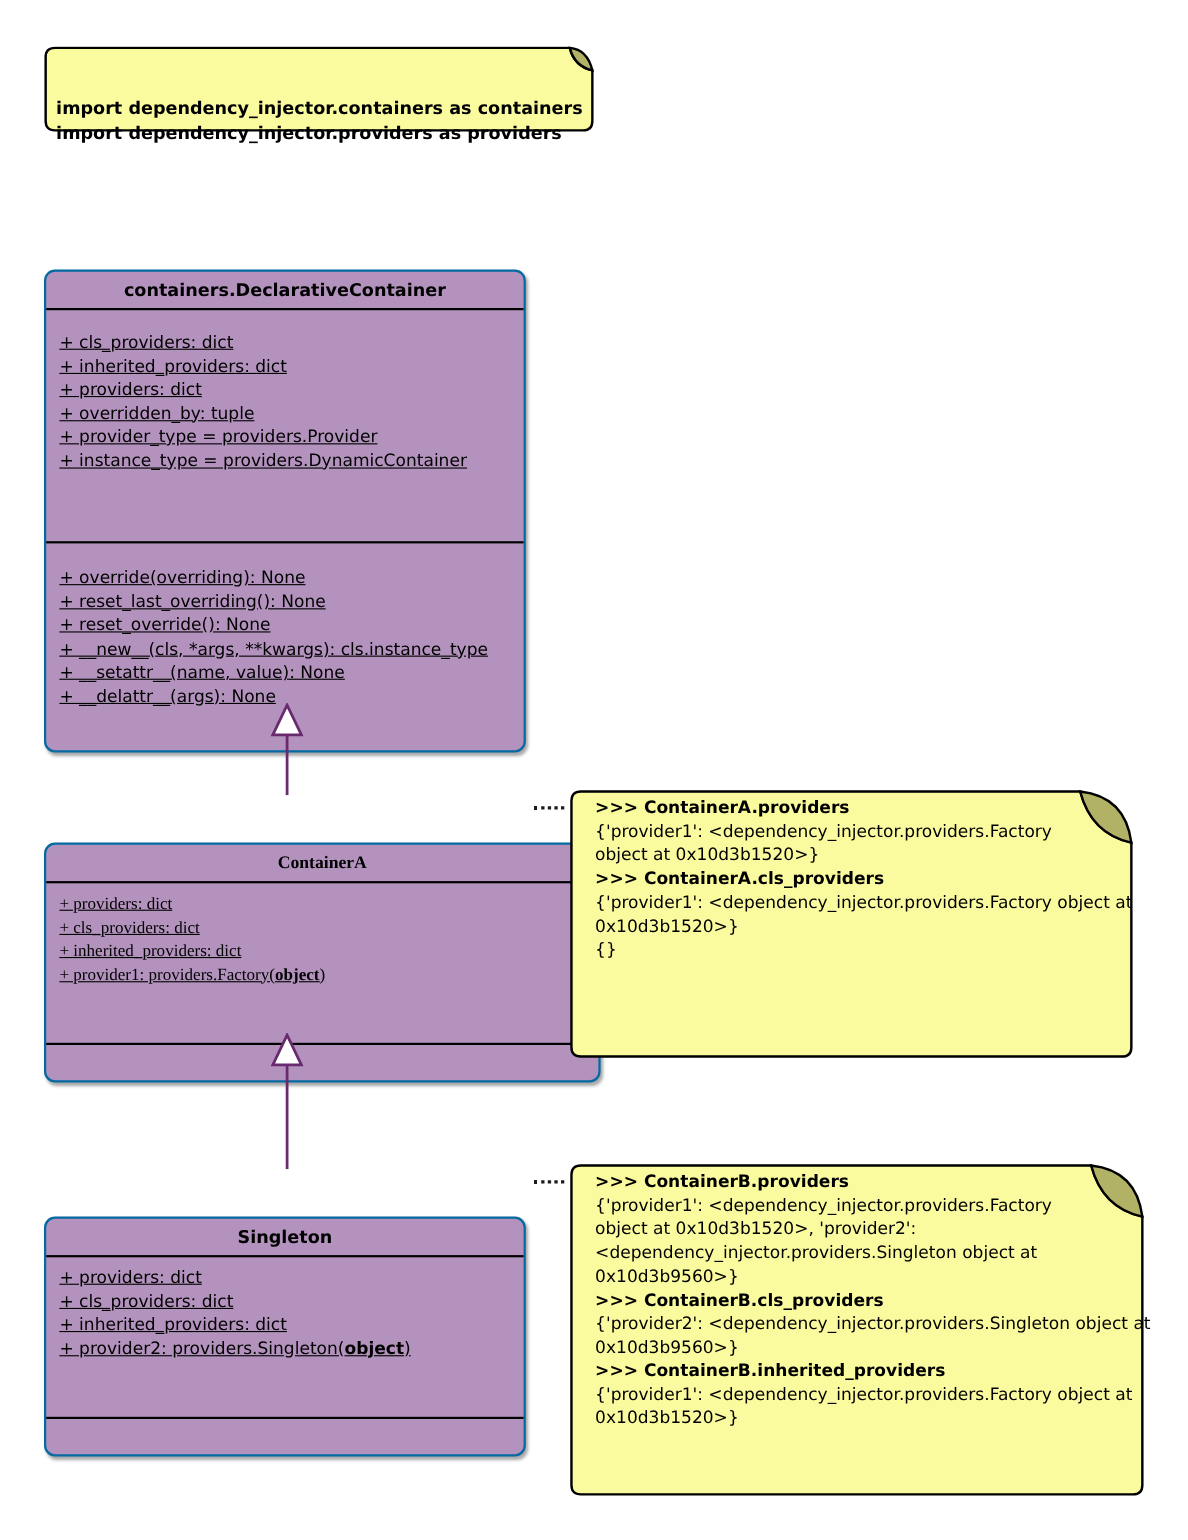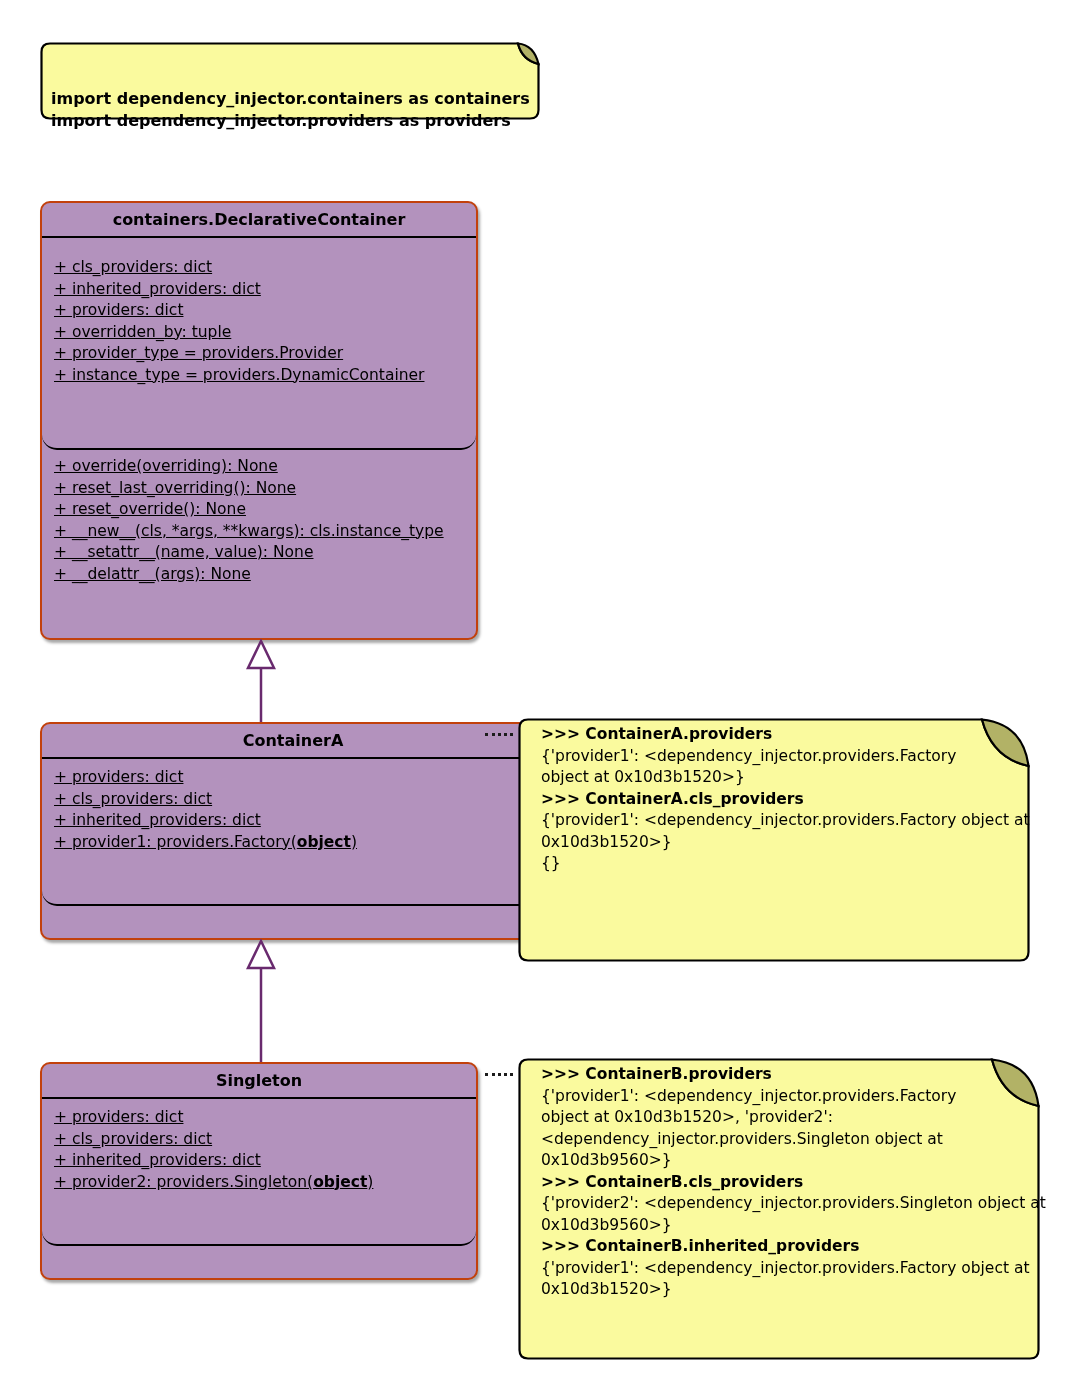--- a/index.html
+++ b/index.html
@@ -9,25 +9,25 @@
   
   .note { position:absolute; }
   .note svg.note-shape { position:absolute; left:0; top:0; }
   .note .note-text { position:absolute; left:0; top:0; right:0; bottom:0; padding:6px 12px 0 11px; }
   .note .nline { font-size:15.5px; line-height:21.5px; white-space:nowrap; color:#000;margin-left:12px; }
   .note .cmd { font-weight:bold; }
   .import-text { padding:15px 0 0 14px;margin-top:40px; }
   .import-text .iline { font-size:16px; font-weight:bold; line-height:22px; white-space:nowrap; color:#000; }
 
   
-  .uml-class { position:absolute; background:#B392BD; border:2px solid #c2410c;
-               border-radius:10px; box-shadow:2px 3px 3px rgba(0,0,0,0.35); }
+  .uml-class { position:absolute; background:#B392BD; border:2px solid #0369a1;
+               border-radius:10px; box-shadow:2px 3px 3px rgba(0,0,0,0.35);margin-top:44px; }
   .uml-title { font-size:16px; font-weight:bold; color:#000; text-align:center;
                height:35px; line-height:34px; border-bottom:2px solid #000; }
-  .compartment { border-bottom:2px solid #000; padding:0 12px;border-radius:15px; }
+  .compartment { border-bottom:2px solid #000; padding:0 12px; }
   .compartment:last-child { border-bottom:none; }
   .member { font-size:15.5px; line-height:21.5px; color:#000; white-space:nowrap; }
   .member .u { text-decoration:underline; }
   .member b { font-weight:bold; }
 
   
   .rel-arrow { position:absolute; }
   .dotlink { position:absolute; height:0; border-top:3px dotted #1c1c1c; }
 </style>
 </head>
@@ -51,37 +51,37 @@
     <div class="compartment" style="height:212px; padding-top:19px;">
       <div class="member"><span class="u">+ cls_providers: dict</span></div>
       <div class="member"><span class="u">+ inherited_providers: dict</span></div>
       <div class="member"><span class="u">+ providers: dict</span></div>
       <div class="member"><span class="u"></span></div>
       <div class="member"><span class="u">+ overridden_by: tuple</span></div>
       <div class="member"><span class="u"></span></div>
       <div class="member"><span class="u">+ provider_type = providers.Provider</span></div>
       <div class="member"><span class="u">+ instance_type = providers.DynamicContainer</span></div>
     </div>
-    <div class="compartment" style="height:184px; padding-top:6px;">
+    <div class="compartment" style="height:184px; padding-top:21px;">
       <div class="member"><span class="u">+ override(overriding): None</span></div>
       <div class="member"><span class="u">+ reset_last_overriding(): None</span></div>
       <div class="member"><span class="u">+ reset_override(): None</span></div>
       <div class="member"><span class="u"></span></div>
       <div class="member"><span class="u">+ __new__(cls, *args, **kwargs): cls.instance_type</span></div>
       <div class="member"><span class="u">+ __setattr__(name, value): None</span></div>
       <div class="member"><span class="u">+ __delattr__(args): None</span></div>
     </div>
   </div>
 
   <svg class="rel-arrow" style="left:246px; top:639px;" width="30" height="84" viewBox="0 0 30 84">
     <line x1="15" y1="29" x2="15" y2="84" stroke="#692A6E" stroke-width="2.5"></line>
     <polygon points="15,2 2,29 28,29" fill="#ffffff" stroke="#692A6E" stroke-width="2.5"></polygon>
   </svg>
 
-  <div class="uml-class" style="left:40px; top:722px; width:506px; height:218px;">
+  <div class="uml-class" style="left:40px; top:722px; width:506px; height:218px;font-family:Liberation Serif, serif;">
     <div class="uml-title">ContainerA</div>
     <div class="compartment" style="height:147px; padding-top:8px;">
       <div class="member"><span class="u">+ providers: dict</span></div>
       <div class="member"><span class="u">+ cls_providers: dict</span></div>
       <div class="member"><span class="u">+ inherited_providers: dict</span></div>
       <div class="member"><span class="u"></span></div>
       <div class="member">
         <span class="u"><span>+ provider1: providers.Factory(</span><b>object</b><span>)</span></span>
       </div>
     </div>

